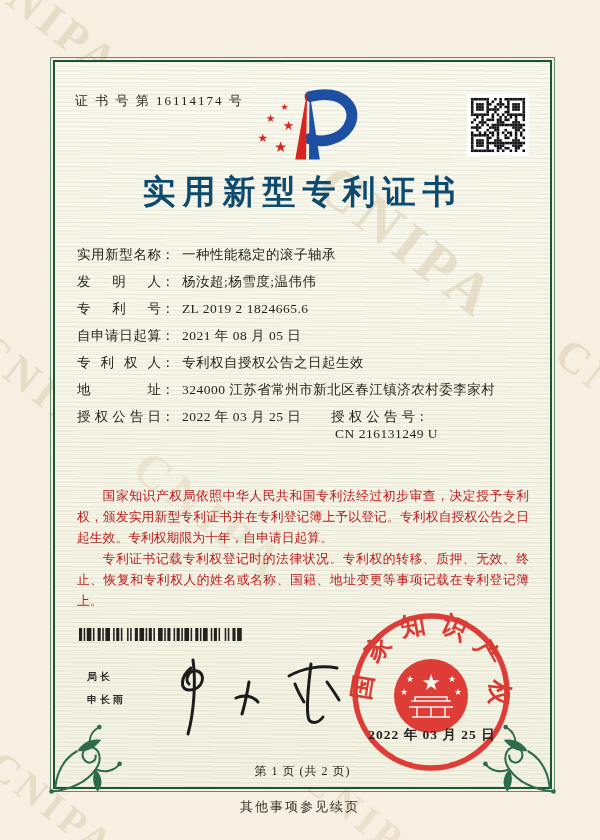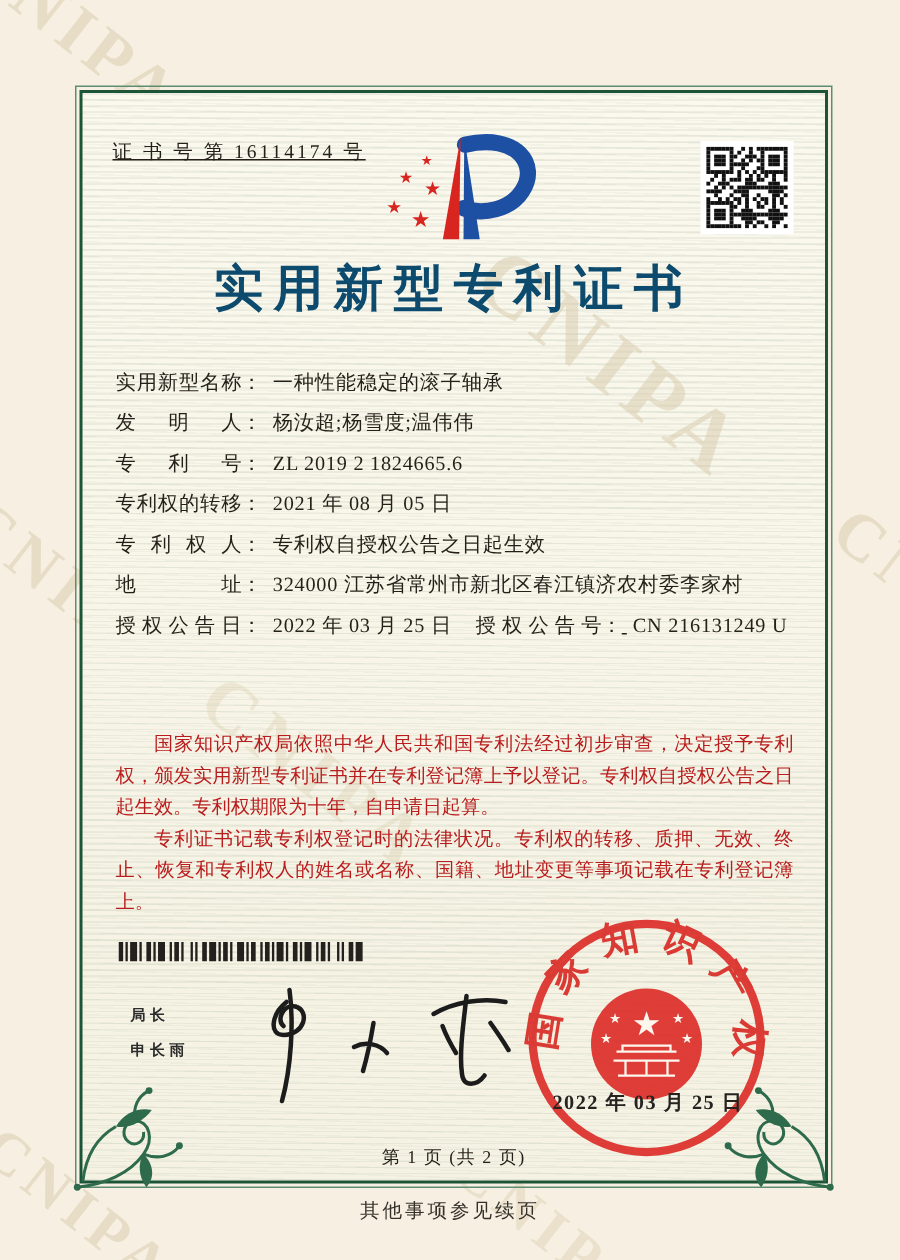--- a/index.html
+++ b/index.html
@@ -32,36 +32,36 @@
       linear-gradient(#fbf8ee,#f5f2e3);
   }
   .wm-in{
     position:absolute;font-family:"Liberation Serif",serif;font-weight:bold;
     color:rgba(215,202,170,.5);letter-spacing:6px;transform:rotate(38deg);
     pointer-events:none;z-index:1;white-space:nowrap;
   }
   .wm-f{left:252px;top:150px;font-size:58px;}
   .wm-g{left:70px;top:430px;font-size:48px;color:rgba(215,202,170,.34);}
   
-  .cert-no{position:absolute;z-index:2;left:24px;top:34px;font-size:13px;letter-spacing:2px;text-decoration:underline;}
+  .cert-no{position:absolute;z-index:2;left:24px;top:34px;font-size:13px;letter-spacing:2px;}
   .logo{position:absolute;z-index:2;left:200px;top:26px;width:118px;height:82px;}
   .qr{position:absolute;z-index:2;left:416px;top:36px;width:58px;height:58px;background:#fff;padding:2px;}
   .title{
     position:absolute;z-index:2;left:0;top:112px;width:100%;text-align:center;
     font-size:33px;font-weight:bold;letter-spacing:7px;color:#0c4a6e;
   }
   .fields{position:absolute;z-index:2;left:26px;top:188px;width:455px;font-size:13.5px;}
   .frow{position:relative;height:27px;line-height:17px;}
   .flabel{
     display:inline-block;width:84px;text-align:justify;text-align-last:justify;
     vertical-align:top;
   }
   .fcolon{display:inline-block;vertical-align:top;}
   .fvalue{display:inline-block;vertical-align:top;margin-left:4px;letter-spacing:.5px;}
-  .fpair2{position:absolute;left:240px;top:0;text-decoration:underline;}
+  .fpair2{position:absolute;left:254px;top:0;text-decoration:underline;}
   .body-text{
     position:absolute;z-index:2;left:26px;top:428px;width:452px;
     font-size:12.8px;line-height:21px;text-align:justify;color:#b91c1c;
   }
   .body-text p{margin:0;text-indent:2em;}
   .barcode{position:absolute;z-index:2;left:28px;top:570px;width:164px;height:13px;}
   .director{position:absolute;z-index:2;left:36px;top:612px;font-family:"Liberation Sans","DejaVu Sans",sans-serif;font-size:10px;font-weight:600;letter-spacing:3px;color:#2c2c2c;}
   .director div{margin-bottom:9px;}
   .signature{position:absolute;z-index:2;left:100px;top:594px;width:210px;height:92px;}
   .seal{position:absolute;z-index:3;left:298px;top:552px;width:165px;height:165px;}
@@ -367,21 +367,21 @@
       </div>
       <div class="frow">
         <span class="flabel">发明人</span><span class="fcolon">：</span>
         <span class="fvalue">杨汝超;杨雪度;温伟伟</span>
       </div>
       <div class="frow">
         <span class="flabel">专利号</span><span class="fcolon">：</span>
         <span class="fvalue">ZL 2019 2 1824665.6</span>
       </div>
       <div class="frow">
-        <span class="flabel">专利权的转移</span><span class="fcolon">：</span>
+        <span class="flabel">自申请日起算</span><span class="fcolon">：</span>
         <span class="fvalue">2021 年 08 月 05 日</span>
       </div>
       <div class="frow">
         <span class="flabel">专利权人</span><span class="fcolon">：</span>
         <span class="fvalue">专利权自授权公告之日起生效</span>
       </div>
       <div class="frow">
         <span class="flabel">地址</span><span class="fcolon">：</span>
         <span class="fvalue">324000 江苏省常州市新北区春江镇济农村委李家村</span>
       </div>

